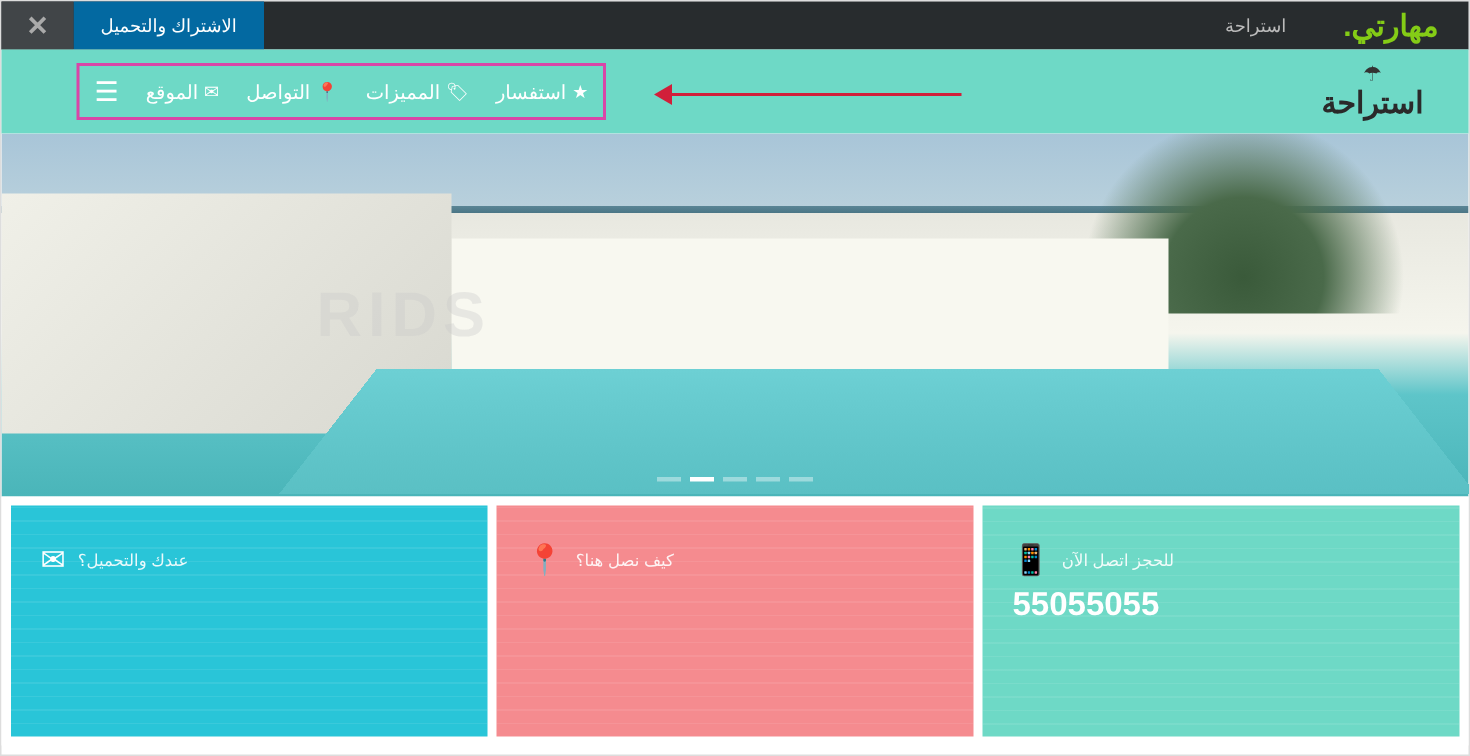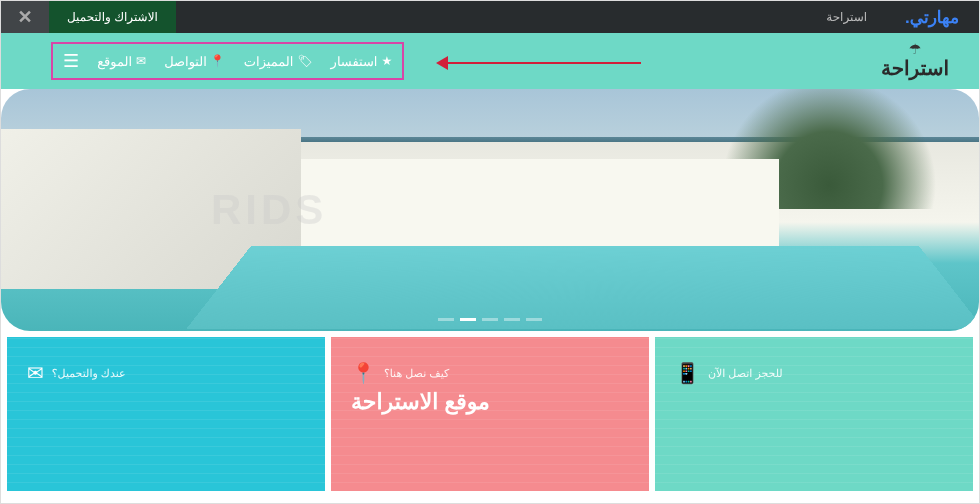--- a/index.html
+++ b/index.html
@@ -1,34 +1,34 @@
 <!DOCTYPE html>
 <html dir="rtl" lang="ar"><head>
 <meta charset="utf-8">
 <style>
 * { margin: 0; padding: 0; box-sizing: border-box; }
 body { font-family: Arial, sans-serif; background: #fff; overflow: hidden; }
 .viewport { width: 980px; height: 504px; position: relative; background: #fff; border: 1px solid #ddd; }
 .topbar { height: 32px; background: #282c2e; display: flex; align-items: center; }
 .close-btn { width: 48px; height: 32px; background: #414548; color: #aaa; display: flex; align-items: center; justify-content: center; cursor: pointer; font-size: 18px; font-weight: bold; }
 .topbar-spacer { flex: 1; }
-.sub-btn { background: #14532d; color: #fff; padding: 0 18px; height: 32px; display: flex; align-items: center; font-size: 12px; cursor: pointer; }
+.sub-btn { background: #0369a1; color: #fff; padding: 0 18px; height: 32px; display: flex; align-items: center; font-size: 12px; cursor: pointer; }
 .top-link { color: #bbb; padding: 0 18px; font-size: 12px; cursor: pointer; }
-.brand-top { color: #3b82f6; font-weight: bold; font-size: 17px; padding: 0 20px; letter-spacing: -0.5px; }
+.brand-top { color: #84cc16; font-weight: bold; font-size: 20px; padding: 0 20px; letter-spacing: -0.5px; }
 .navbar { height: 56px; background: #6ed9c6; display: flex; align-items: center; padding: 0 30px; position: relative; }
 .logo-box { display: flex; flex-direction: column; align-items: center; color: #333; margin-left: 20px; }
 .logo-umbrella { font-size: 14px; line-height: 1; }
 .logo-text { font-size: 20px; font-weight: 900; color: #2a2a2a; }
 .nav-highlight { border: 2px solid #d946a7; padding: 6px 10px; display: flex; align-items: center; gap: 18px; margin-right: auto; margin-left: 20px; }
 .nav-item { color: #fff; font-size: 13px; display: flex; align-items: center; gap: 4px; cursor: pointer; white-space: nowrap; }
 .nav-icon { font-size: 12px; }
 .menu-icon { color: #fff; font-size: 18px; cursor: pointer; }
 .arrow-annot { position: absolute; top: 61px; left: 440px; width: 200px; height: 2px; background: #d11f3a; z-index: 10; }
 .arrow-annot::before { content: ''; position: absolute; left: -12px; top: -6px; border: 7px solid transparent; border-right: 12px solid #d11f3a; }
-.hero { height: 242px; position: relative; overflow: hidden; border-radius: 29px; }
+.hero { height: 242px; position: relative; overflow: hidden; }
 .hero-img { width: 100%; height: 100%; background: linear-gradient(180deg, #a8c5d8 0%, #b8d0dc 20%, #5a8595 20%, #4a7585 22%, #e8e8e0 22%, #f5f5ed 55%, #5ec5c9 72%, #4ab5b9 100%); position: relative; }
 .hero-building { position: absolute; left: 0; top: 40px; width: 300px; height: 160px; background: linear-gradient(135deg, #f0f0e8 0%, #d8d8d0 100%); }
 .hero-wall { position: absolute; left: 300px; right: 200px; top: 70px; height: 100px; background: #f8f8f0; }
 .hero-trees { position: absolute; right: 0; top: 0; width: 300px; height: 120px; background: radial-gradient(circle at 50% 80%, #3a5a3a 0%, #4a6a4a 30%, transparent 60%); }
 .hero-pool { position: absolute; left: 250px; right: 60px; bottom: 0; height: 85px; background: linear-gradient(180deg, #6dd0d4 0%, #5ac0c4 100%); transform: perspective(300px) rotateX(35deg); transform-origin: top; }
 .watermark { position: absolute; left: 210px; top: 50%; transform: translateY(-50%); color: rgba(200,200,200,0.35); font-size: 42px; font-weight: bold; letter-spacing: 4px; pointer-events: none; }
 .dots { position: absolute; bottom: 10px; left: 50%; transform: translateX(-50%); display: flex; gap: 6px; }
 .dot { width: 16px; height: 3px; background: rgba(255,255,255,0.4); cursor: pointer; }
 .dot.active { background: #fff; }
 .cards { display: flex; height: 166px; gap: 6px; padding: 6px; background: #fff; }
@@ -101,30 +101,30 @@
   </div>
 
   <div class="cards">
     <div class="card card-teal">
       <div class="wave-pattern"></div>
       <div class="card-content">
         <div class="card-row">
           <span class="card-label">للحجز اتصل الآن</span>
           <span class="card-icon">📱</span>
         </div>
+        <div class="card-title">55055055</div>
       </div>
     </div>
     <div class="card card-coral">
       <div class="wave-pattern"></div>
       <div class="card-content">
         <div class="card-row">
           <span class="card-label">كيف نصل هنا؟</span>
           <span class="card-icon">📍</span>
         </div>
-        <div class="card-title">موقع الاستراحة</div>
       </div>
     </div>
     <div class="card card-cyan">
       <div class="wave-pattern"></div>
       <div class="card-content">
         <div class="card-row">
           <span class="card-label">عندك والتحميل؟</span>
           <span class="card-icon">✉</span>
         </div>
       </div>

